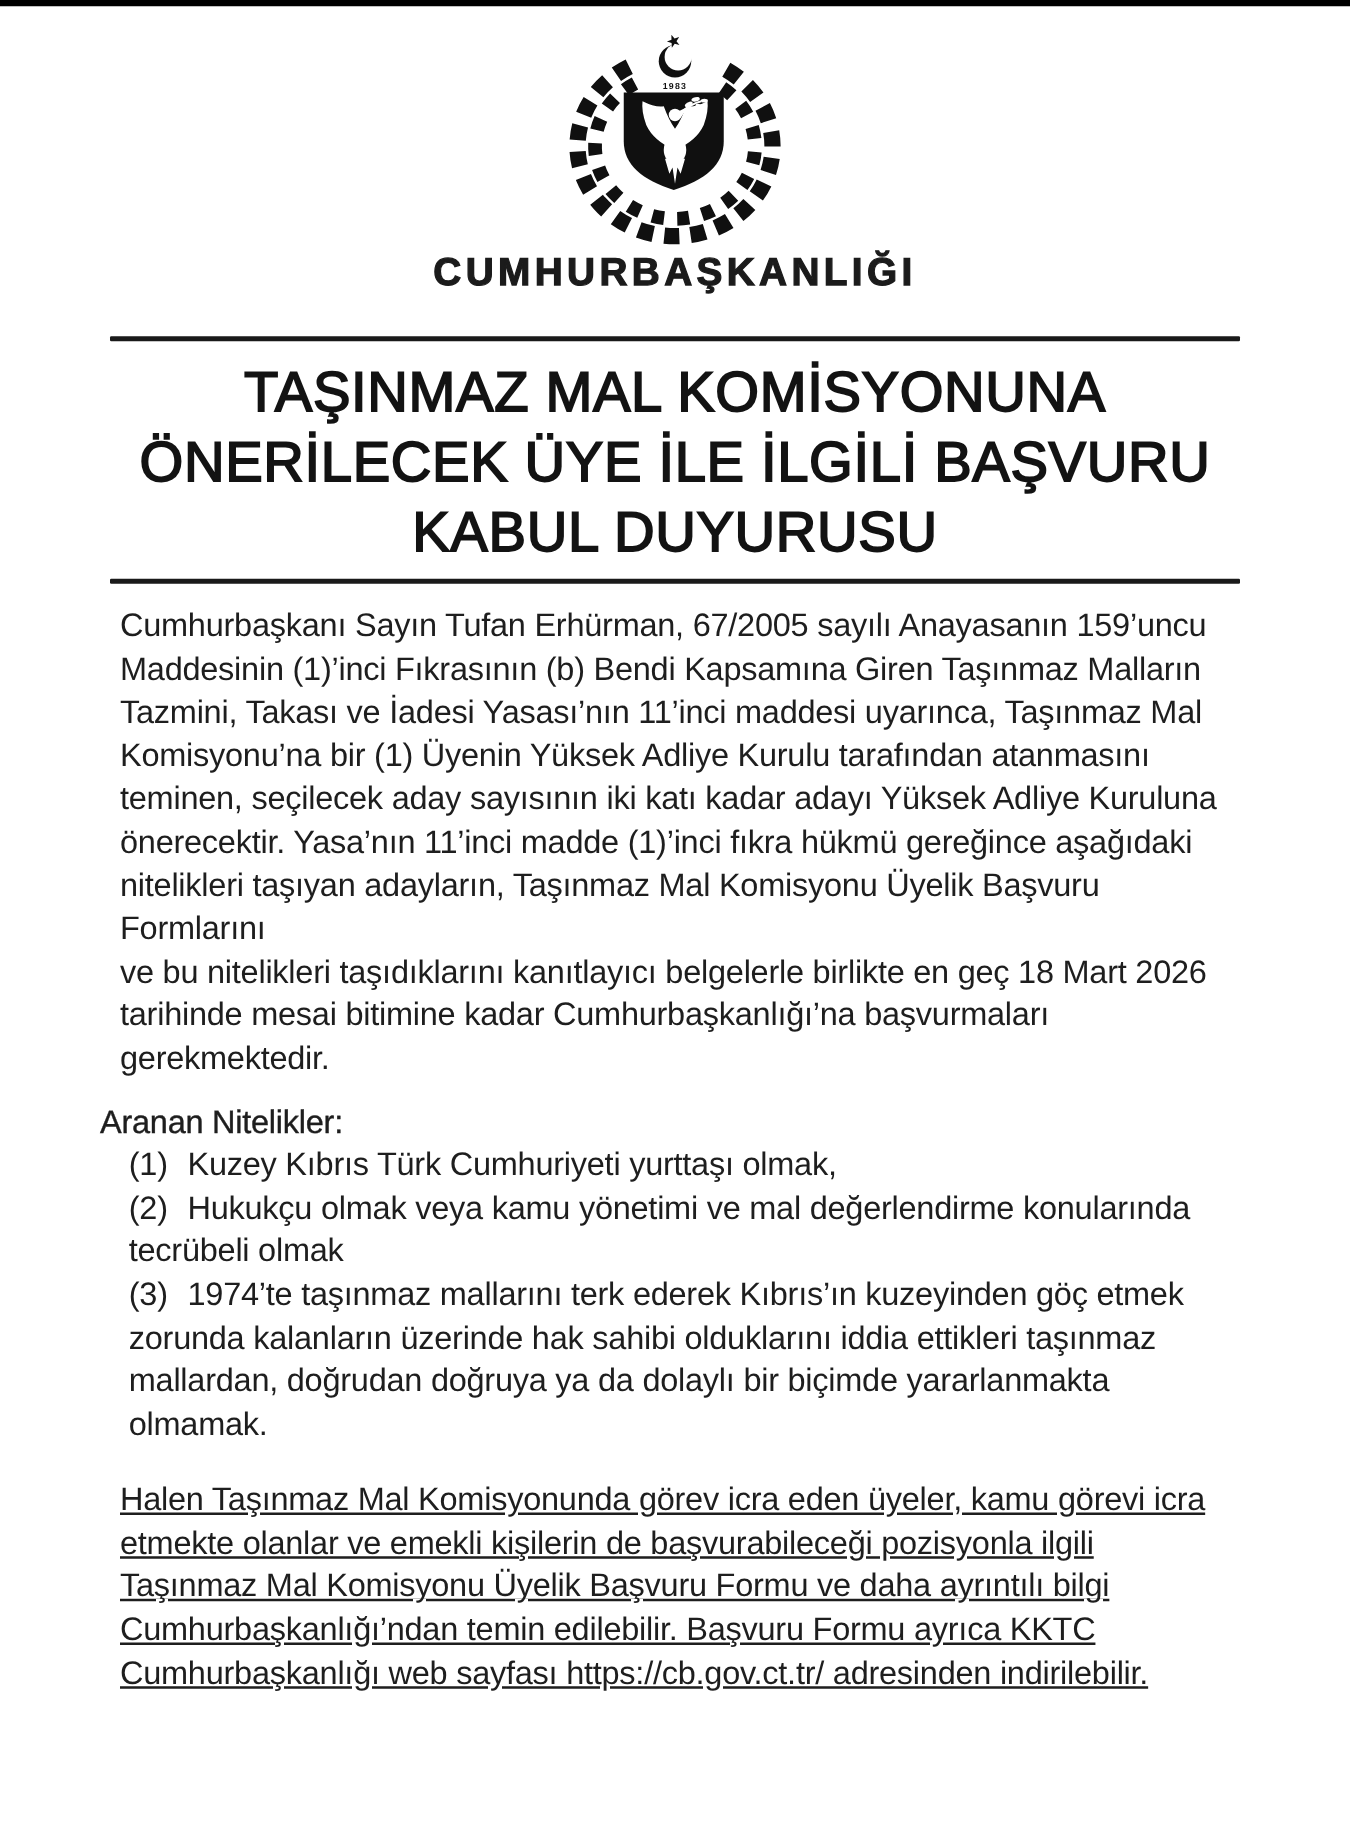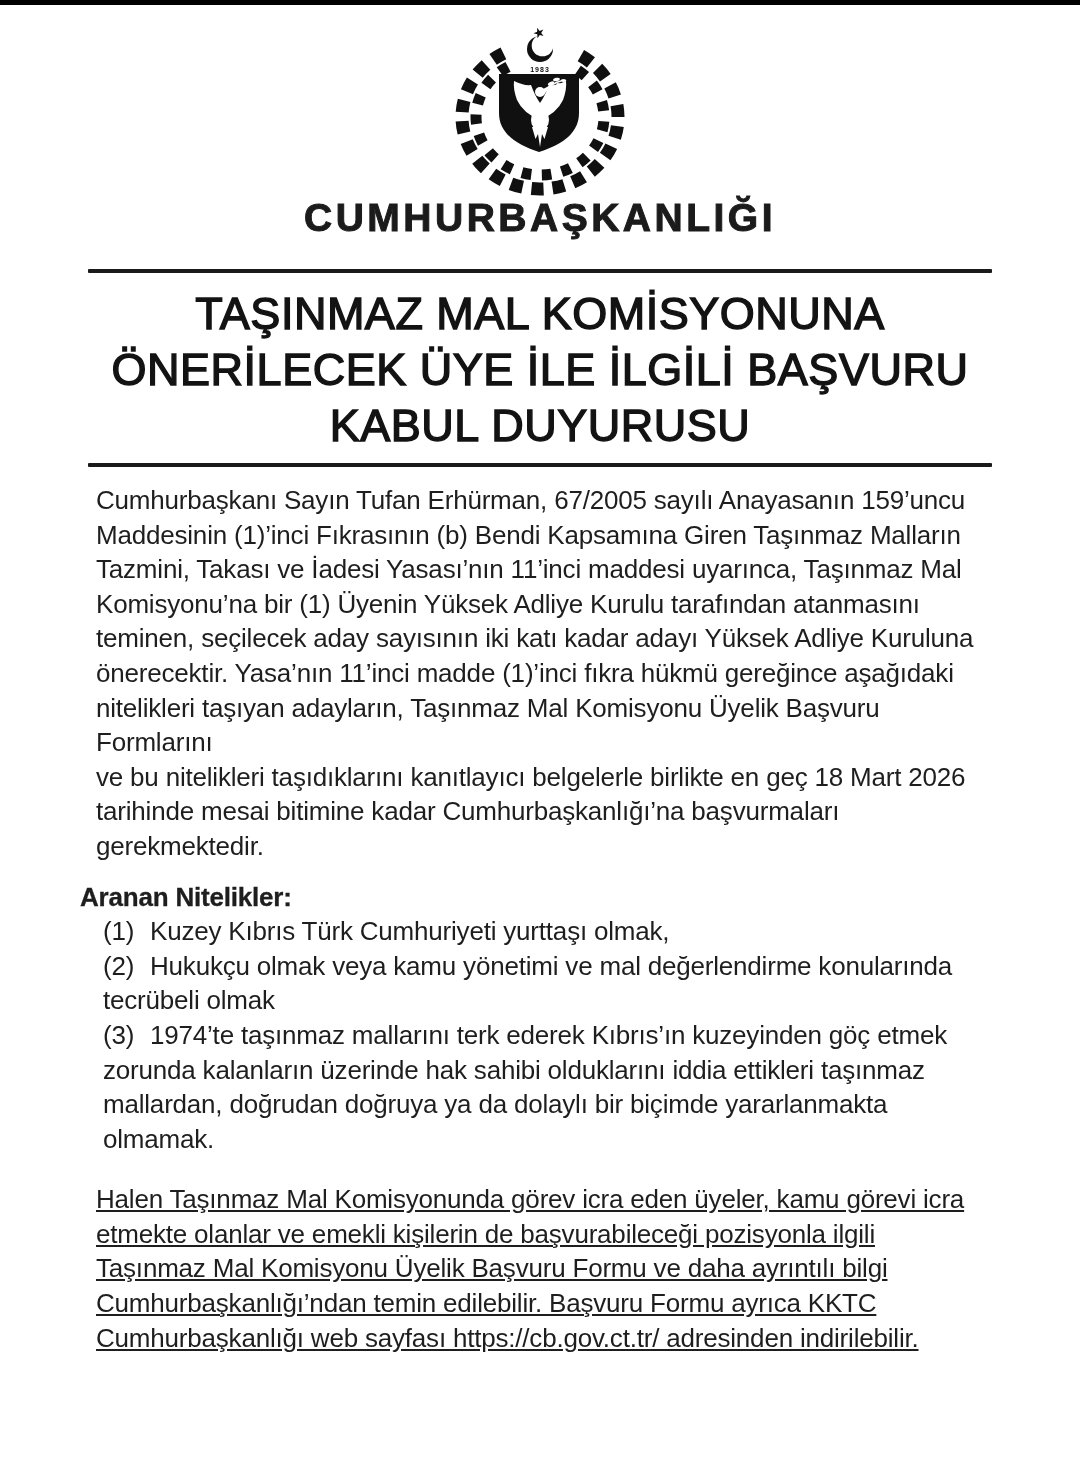--- a/index.html
+++ b/index.html
@@ -15,21 +15,21 @@
   .emblem { display: block; margin: 20px auto 0; }
   .country {
     text-align: center; font-weight: 700;
     font-size: 15.5px; line-height: 18px;
     letter-spacing: 1.4px; color: #222;
     -webkit-text-stroke: 0.4px #222;
     margin-top: 9px;
   }
   .office {
     text-align: center; font-weight: 700;
-    font-size: 39px; line-height: 40px;
+    font-size: 31px; line-height: 40px;
     letter-spacing: 3.5px; color: #1b1b1b;
     -webkit-text-stroke: 1px #1b1b1b;
     margin-top: 1px;
   }
   .rule { height: 4px; background: #1a1a1a; margin: 0 88px; border-radius: 1px; }
   .rule1 { margin-top: 31px; }
   .title {
     margin: 13px 50px 9px;
     text-align: center;
     white-space: pre-line;
@@ -39,21 +39,21 @@
     -webkit-text-stroke: 1.4px #131313;
   }
   .content {
     margin: 13px 80px 0;
     font-size: 26px; line-height: 34.6px;
     letter-spacing: -0.2px;
   }
   .para { white-space: pre-line; margin: 16px; }
   .qual-head {
     margin: 12px 0 0;
-    font-weight: 700;
+    font-weight: 400;
     -webkit-text-stroke: 0.3px #1e1e1e;
   }
   .item { padding-left: 23px; }
   .item .num { display: inline-block; width: 47px; vertical-align: top; }
   .item .txt { white-space: pre-line; }
   .closing { margin-top: 26px; text-decoration: underline; }
 </style>
 </head>
 <body>
 

